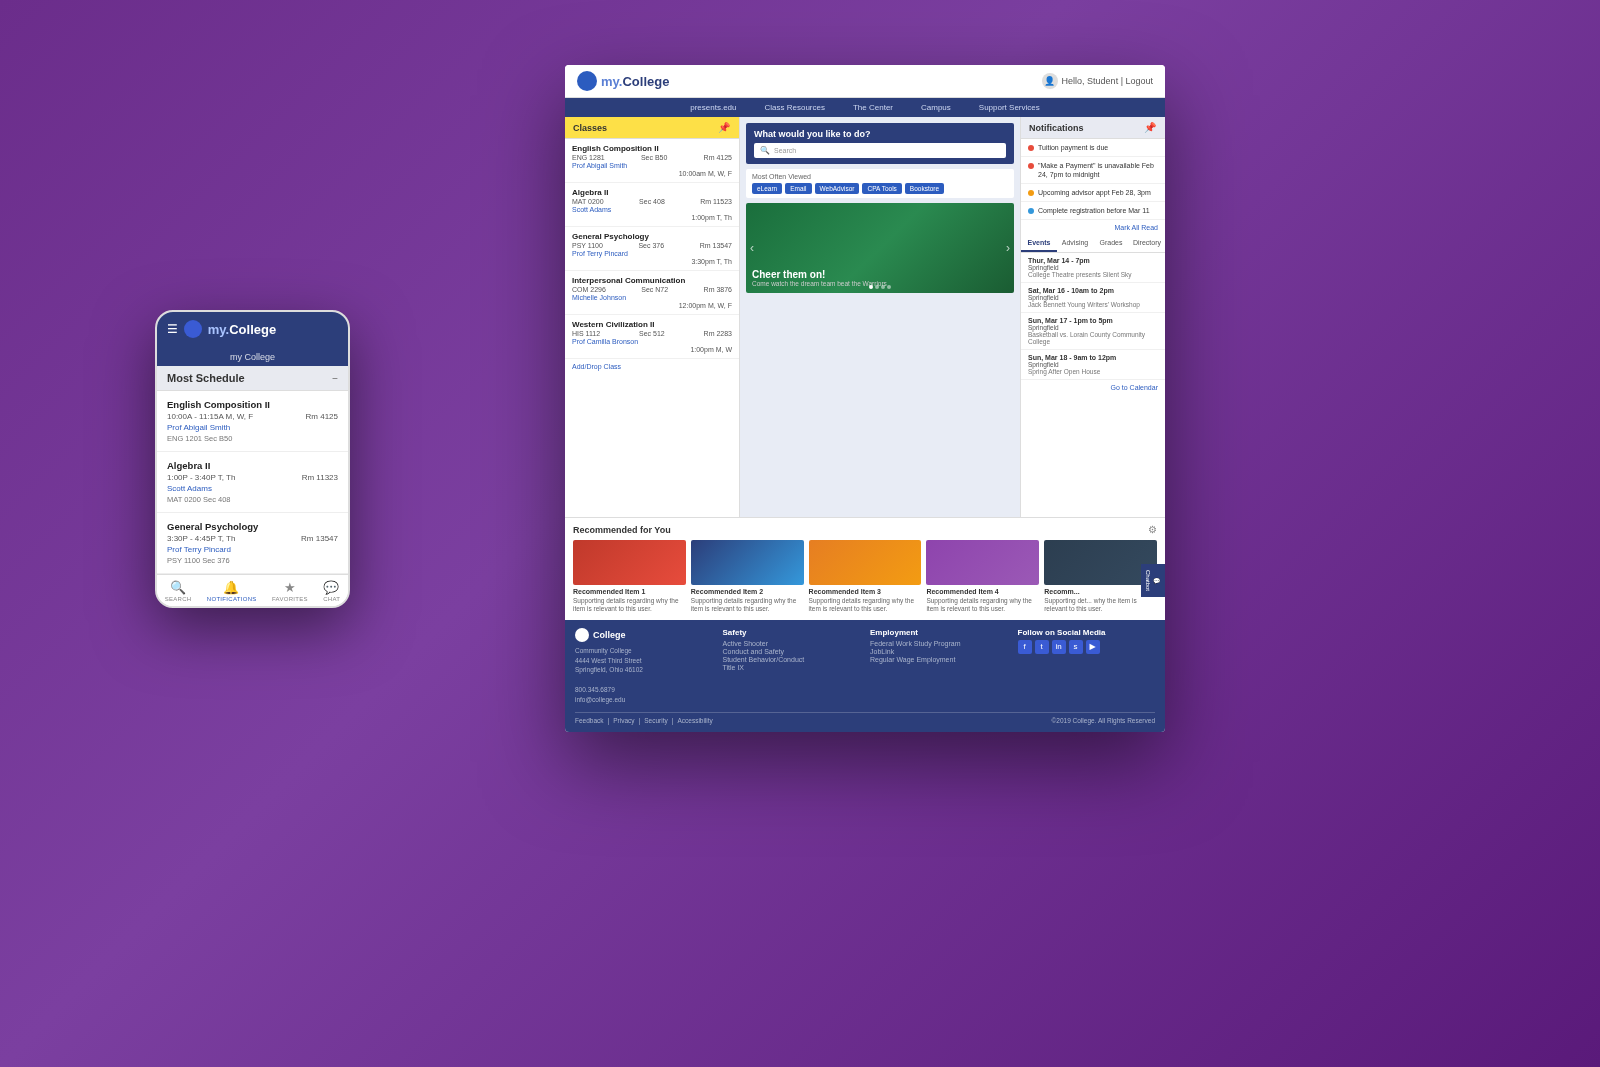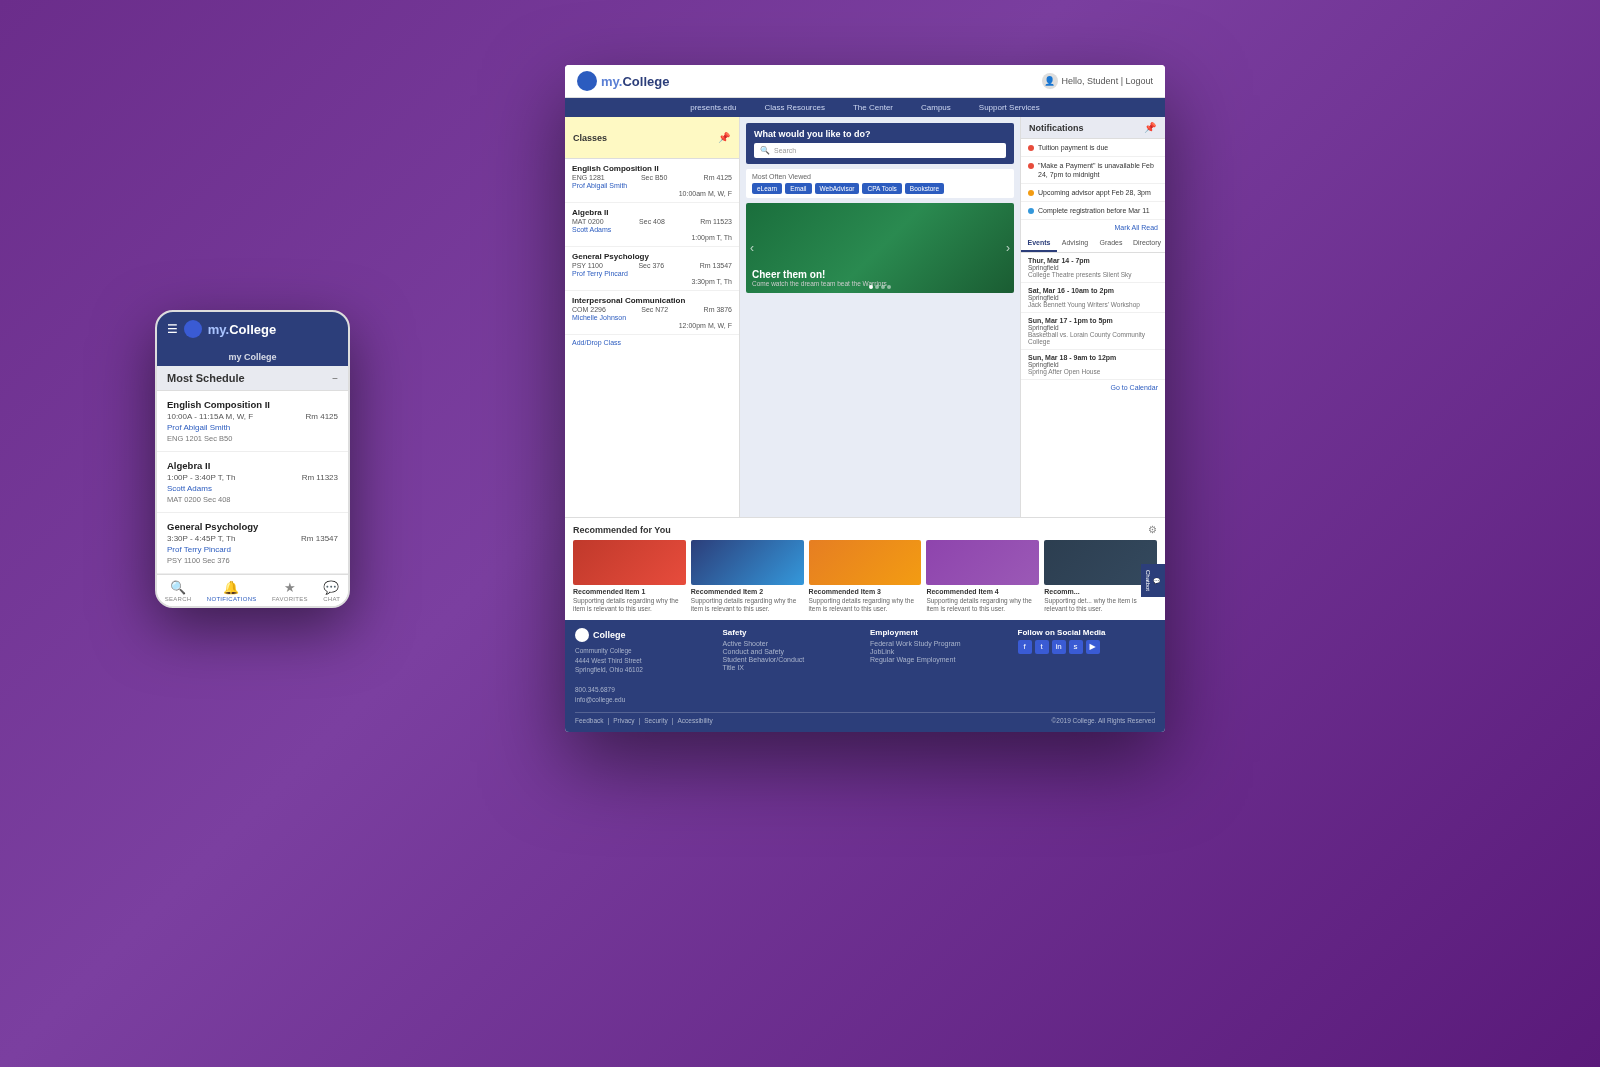--- a/index.html
+++ b/index.html
@@ -57,21 +57,20 @@
     }
     .mobile-college-banner {
       background: #2c3e7a;
       padding: 6px 10px 4px;
     }
     .mobile-college-banner-text {
       color: white;
       font-size: 9px;
       opacity: 0.8;
       text-align: center;
-      font-weight: bold;
     }
     .mobile-schedule-header {
       background: #e8eaf0;
       padding: 6px 10px;
       display: flex;
       justify-content: space-between;
       align-items: center;
       border-bottom: 1px solid #ddd;
     }
     .mobile-schedule-title {
@@ -219,22 +218,22 @@
     }
 
     
     .classes-panel {
       width: 175px;
       background: #fff;
       border-right: 1px solid #ddd;
       flex-shrink: 0;
     }
     .panel-header {
-      background: #fef9c3;
-      padding: 15px 8px;
+      background: #fde047;
+      padding: 5px 8px;
       display: flex;
       justify-content: space-between;
       align-items: center;
       border-bottom: 1px solid #ddd;
     }
     .panel-title {
       font-size: 9px;
       font-weight: bold;
       color: #333;
     }
@@ -774,20 +773,30 @@
         <div class="desktop-class-item">
           <div class="desktop-class-name">Interpersonal Communication</div>
           <div class="desktop-class-info">
             <span>COM 2296</span>
             <span>Sec N72</span>
             <span>Rm 3876</span>
           </div>
           <div class="desktop-class-prof">Michelle Johnson</div>
           <div class="desktop-class-time">12:00pm M, W, F</div>
         </div>
+        <div class="desktop-class-item">
+          <div class="desktop-class-name">Western Civilization II</div>
+          <div class="desktop-class-info">
+            <span>HIS 1112</span>
+            <span>Sec 512</span>
+            <span>Rm 2283</span>
+          </div>
+          <div class="desktop-class-prof">Prof Camilla Bronson</div>
+          <div class="desktop-class-time">1:00pm M, W</div>
+        </div>
         <div class="add-drop">Add/Drop Class</div>
       </div>
 
       <div class="middle-panel">
         <div class="what-todo">
           <div class="what-todo-title">What would you like to do?</div>
           <div class="search-bar">
             <span class="search-icon">🔍</span>
             <span class="search-input-desktop">Search</span>
           </div>

